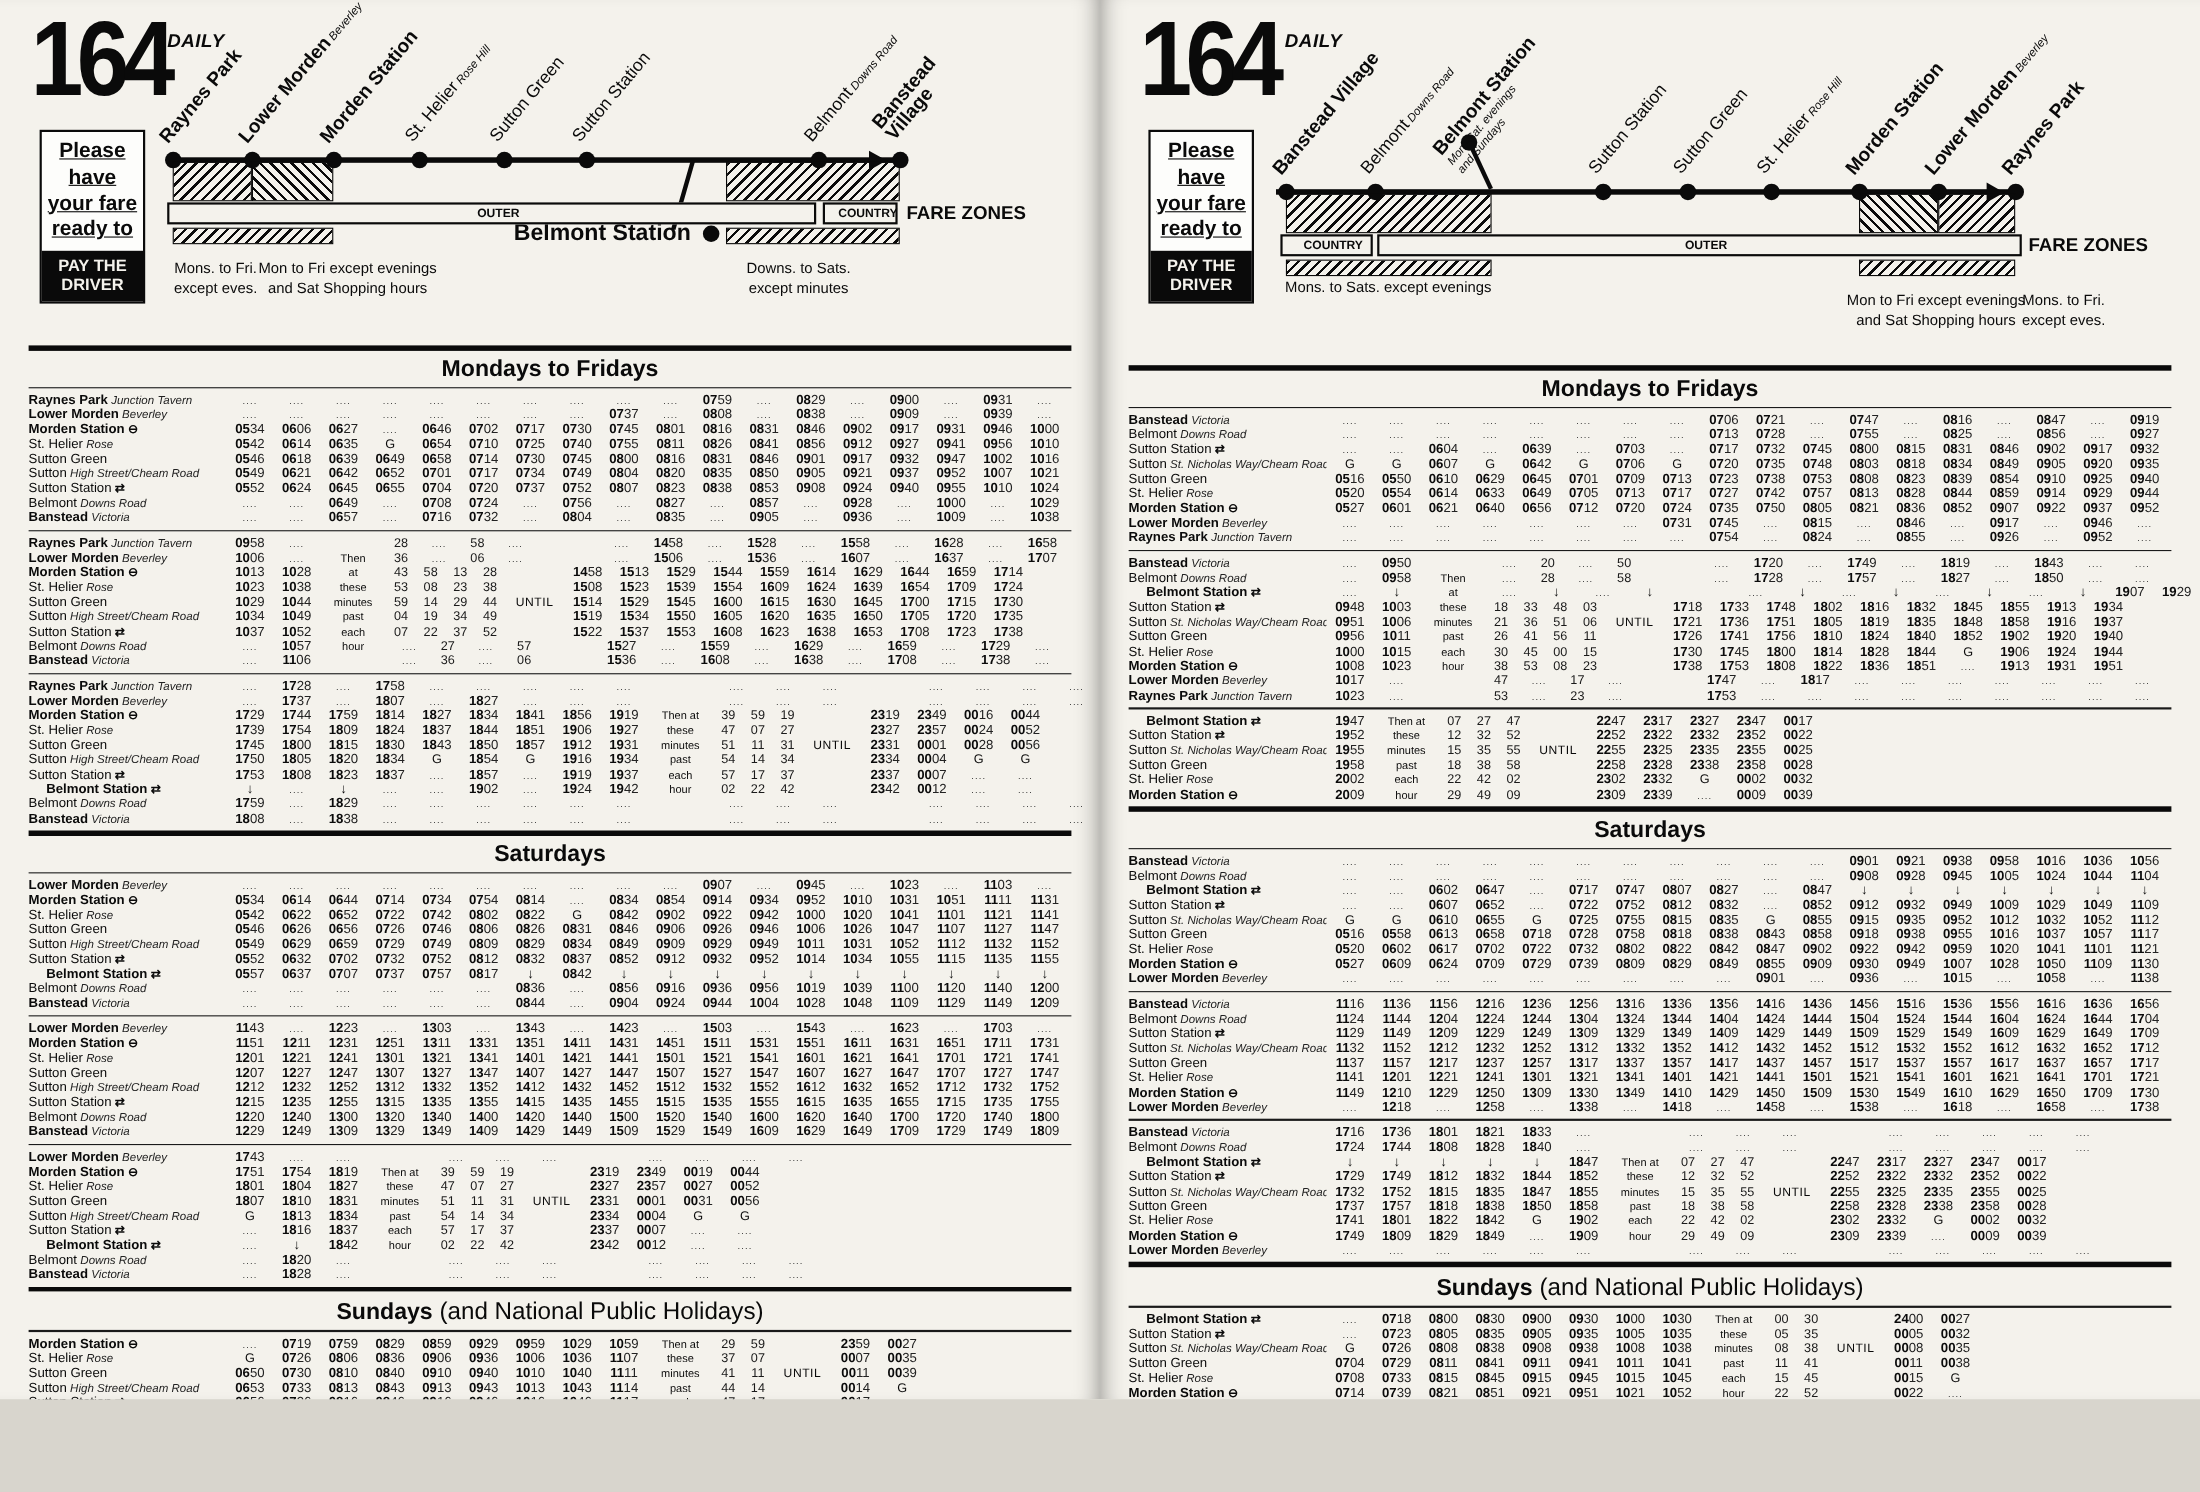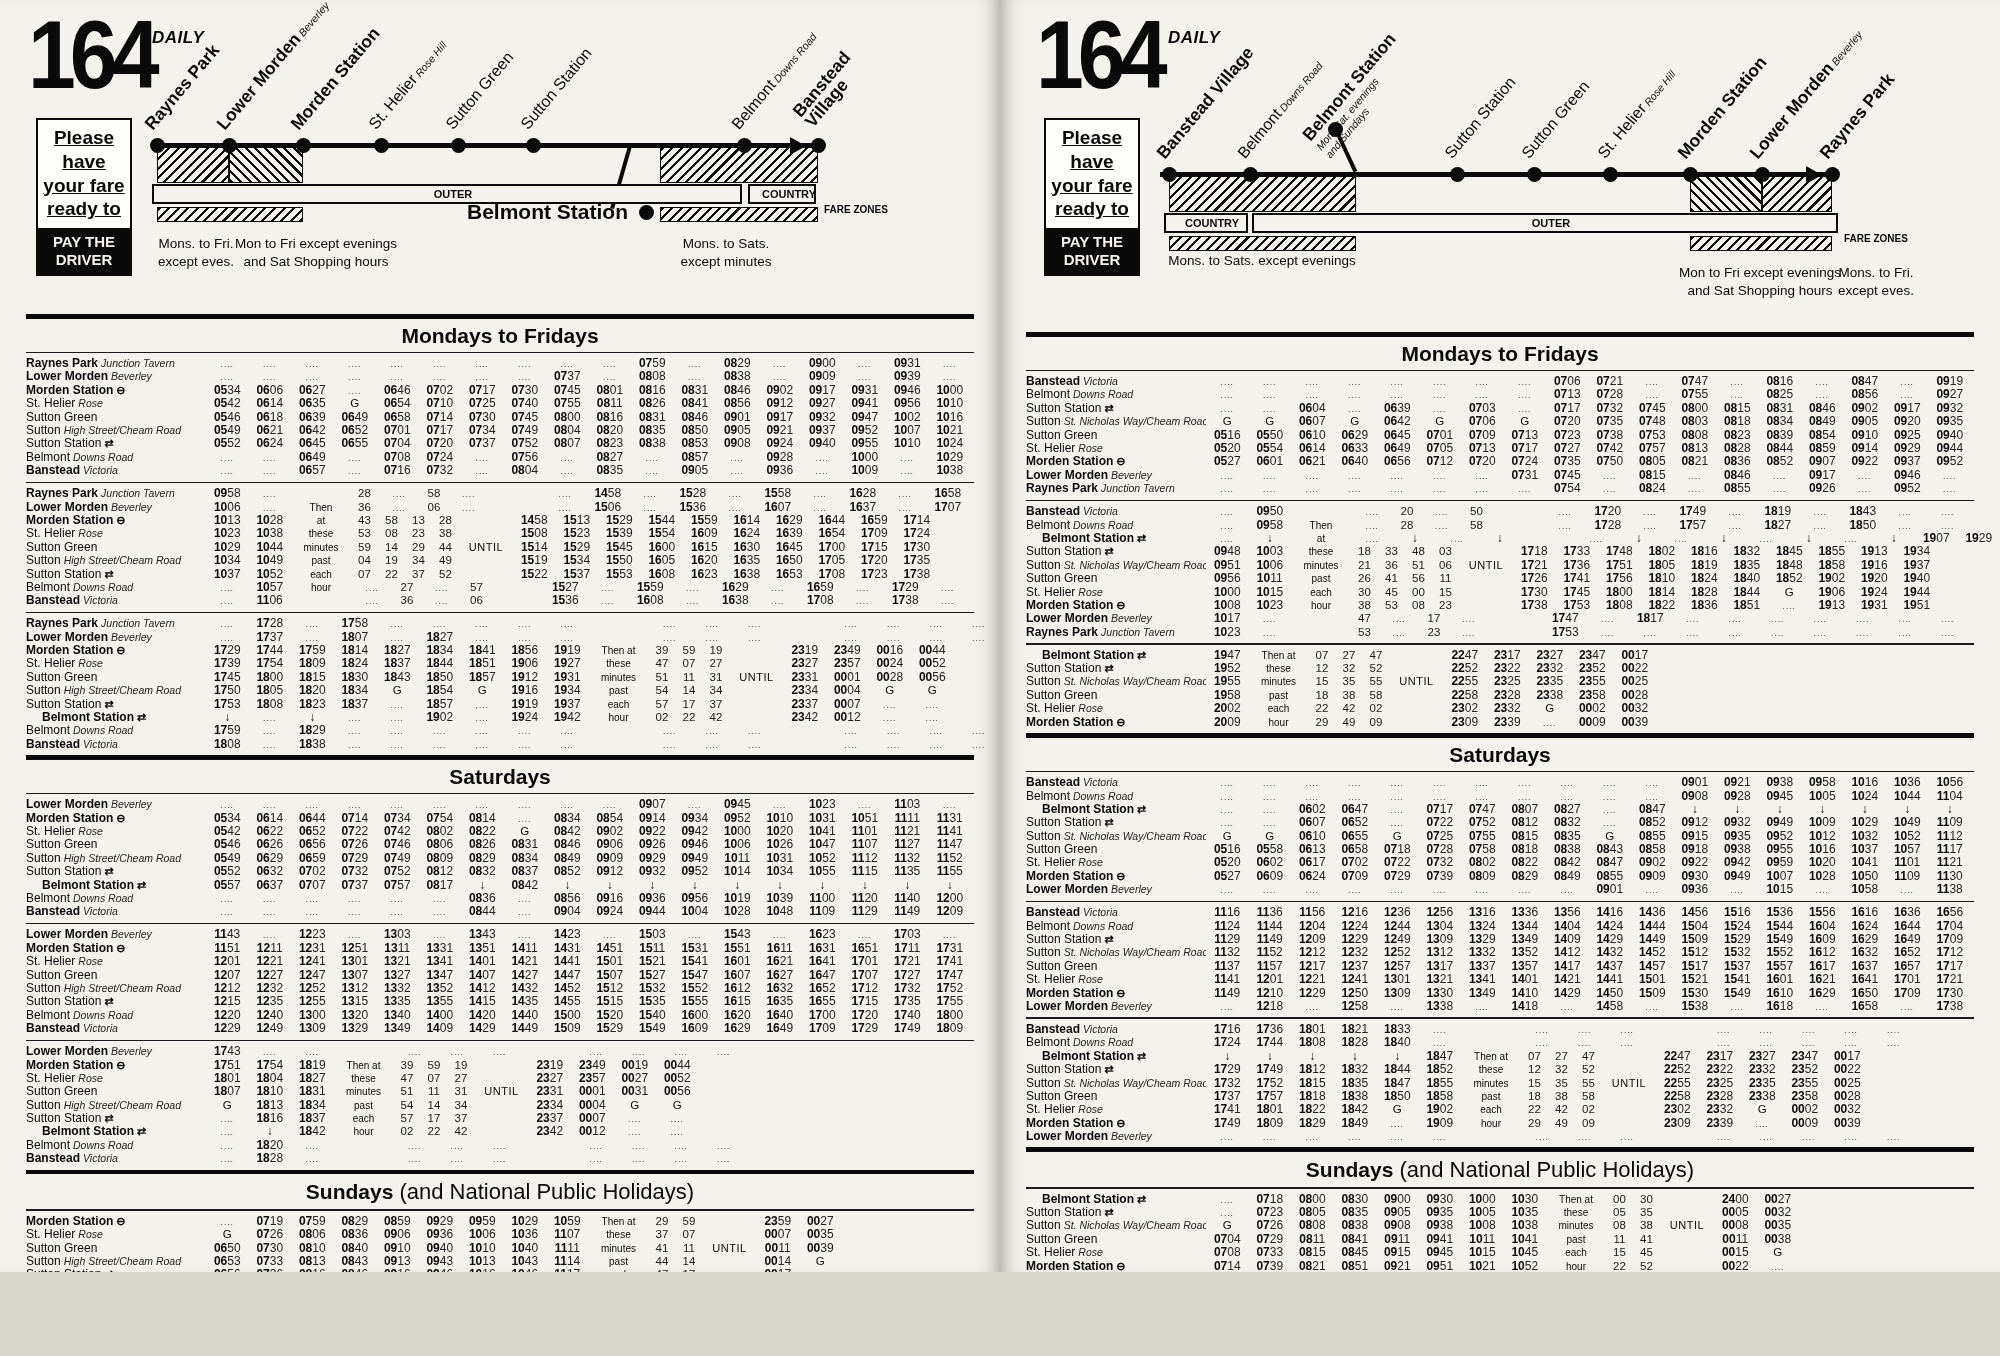--- a/index.html
+++ b/index.html
@@ -22,21 +22,21 @@
   .branchline{position:absolute;width:4px;background:#0a0a0a;}
   .branchlabel-left{position:absolute;text-align:right;}
   .branchlabel-left .note{font-size:12.5px;}
   .branchlabel-left .nm{font-size:21px;font-weight:700;line-height:1.05;}
   .branchlabel-right{position:absolute;transform:rotate(-50deg);transform-origin:0 100%;white-space:nowrap;}
   .branchlabel-right .nm{font-size:17.5px;font-weight:700;}
   .branchlabel-right .note{font-size:10.5px;font-style:italic;line-height:1.1;}
   .hatch{position:absolute;border:1.5px solid #0a0a0a;background:repeating-linear-gradient(135deg,#0a0a0a 0 2.2px,rgba(0,0,0,0) 2.2px 6.8px);}
   .hatch.alt{background:repeating-linear-gradient(45deg,#0a0a0a 0 2.2px,rgba(0,0,0,0) 2.2px 6.8px);}
   .zone{position:absolute;height:20px;border:2px solid #0a0a0a;background:#f4f2ec;font-weight:700;font-size:11px;line-height:16px;text-align:center;padding-left:12px;}
-  .farelabel{position:absolute;font-weight:700;font-size:10px;line-height:20px;margin-top:16px;}
+  .farelabel{position:absolute;font-weight:700;font-size:17px;line-height:20px;}
   .note{position:absolute;text-align:center;font-size:13.5px;line-height:1.3;width:280px;}
   .tables{position:absolute;left:26px;width:948px;}
   .rule-thick{height:4.5px;background:#0a0a0a;margin:2px 0;}
   .rule-thin{height:1.6px;background:#1a1a1a;margin:2px 0;}
   .sec-title{text-align:center;font-size:21px;font-weight:700;padding:3px 0 2px;}
   .sec-title .sfx{font-weight:400;font-size:22px;}
   .block{padding:2px 0;}
   .trow{display:flex;align-items:baseline;height:13.4px;line-height:13.4px;white-space:nowrap;}
   .rlabel{width:180px;flex:none;font-size:12px;overflow:hidden;}
   .rlabel .nm{font-weight:400;}
@@ -103,21 +103,21 @@
       <div class="hatch" style="left: 660px; top: 207px; width: 158px; height: 15px;"></div>
       <div class="note" style="left: 56px; top: 235px;">
         <div>Mons. to Fri.</div>
         <div>except eves.</div>
       </div>
       <div class="note" style="left: 176px; top: 235px;">
         <div>Mon to Fri except evenings</div>
         <div>and Sat Shopping hours</div>
       </div>
       <div class="note" style="left: 586px; top: 235px;">
-        <div>Mons. to Sats.</div>
+        <div>Downs. to Sats.</div>
         <div>except minutes</div>
       </div>
       <div class="tables" style="top: 312px;">
         <div class="rule-thick"></div>
         <div class="sec-title"><span>Mondays to Fridays</span></div>
         <div class="rule-thin"></div>
         <div class="block">
           <div class="trow">
             <div class="rlabel b"><span class="nm">Raynes Park</span><span class="sub">Junction Tavern</span></div>
             <span class="c dots">....</span>

